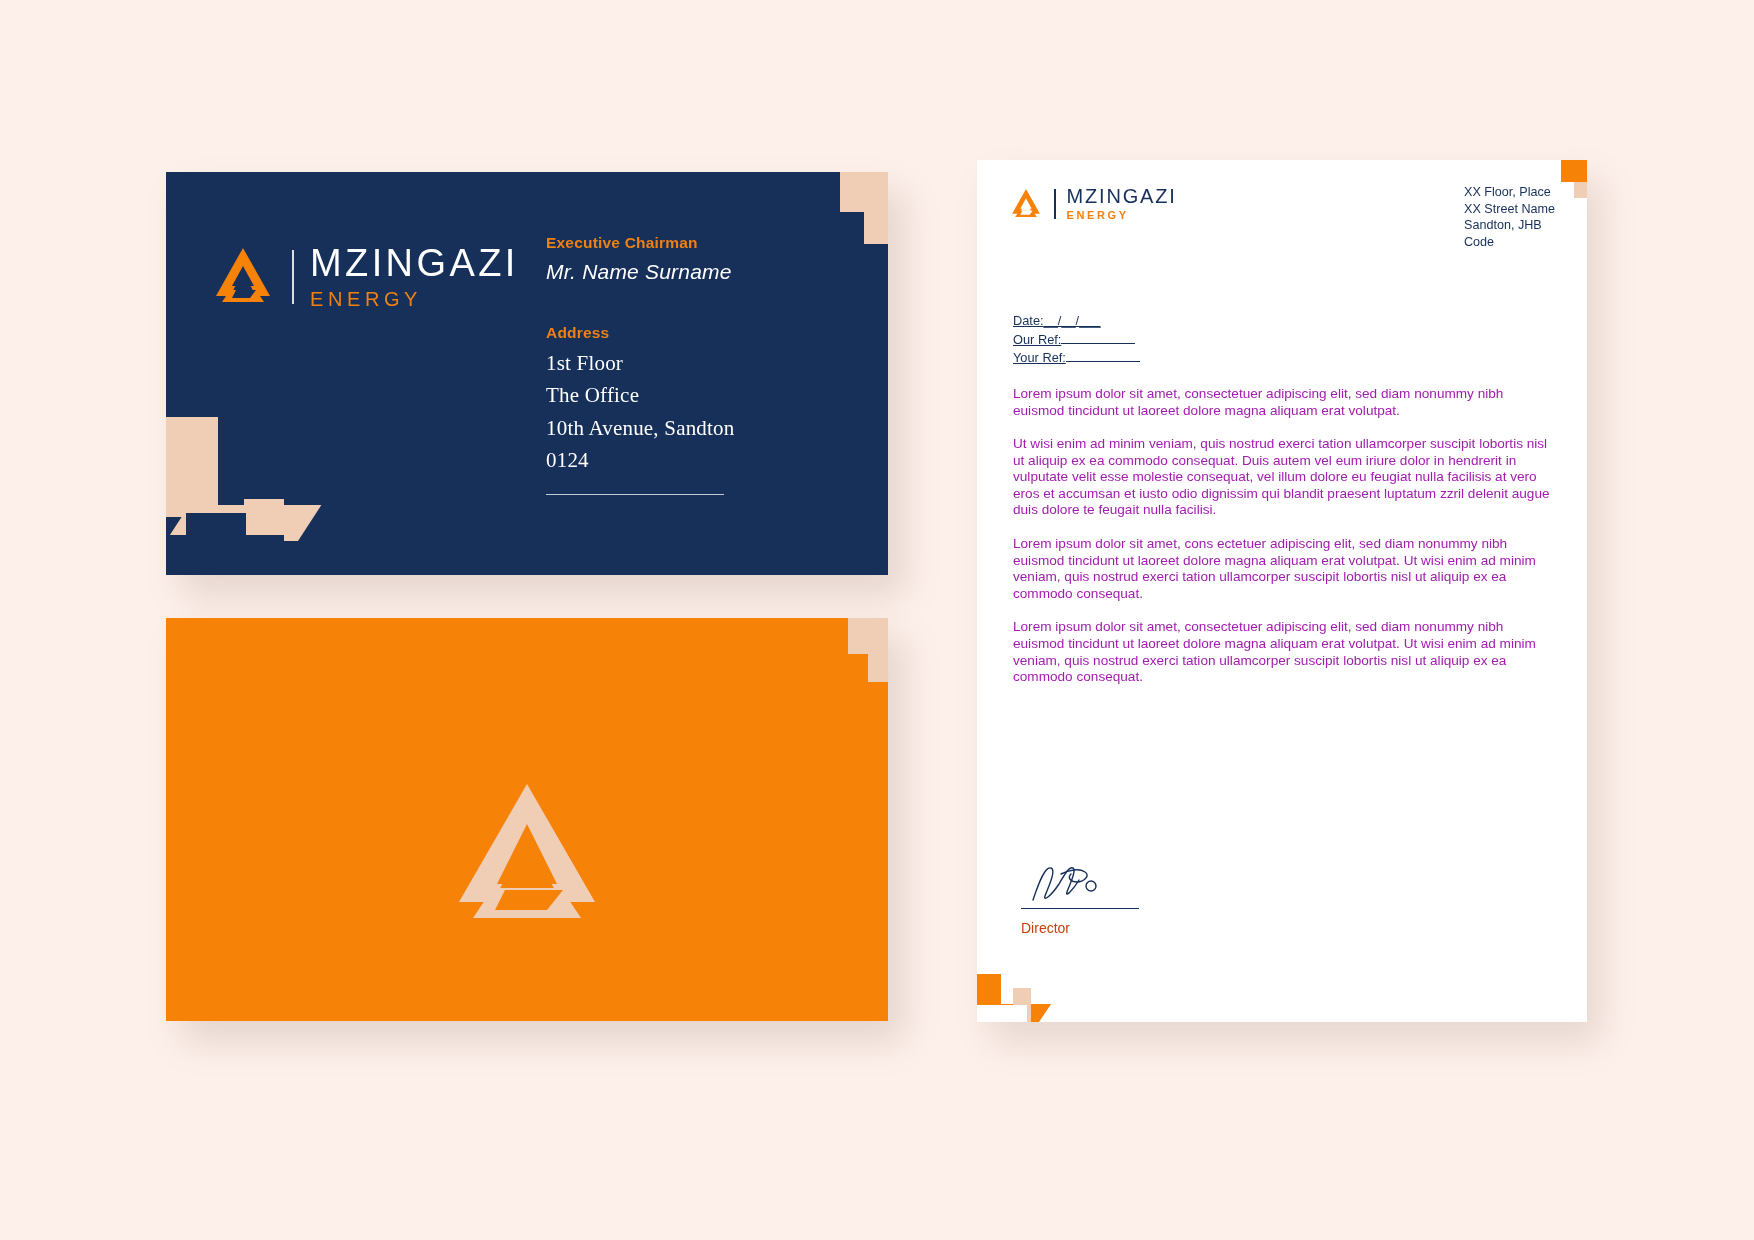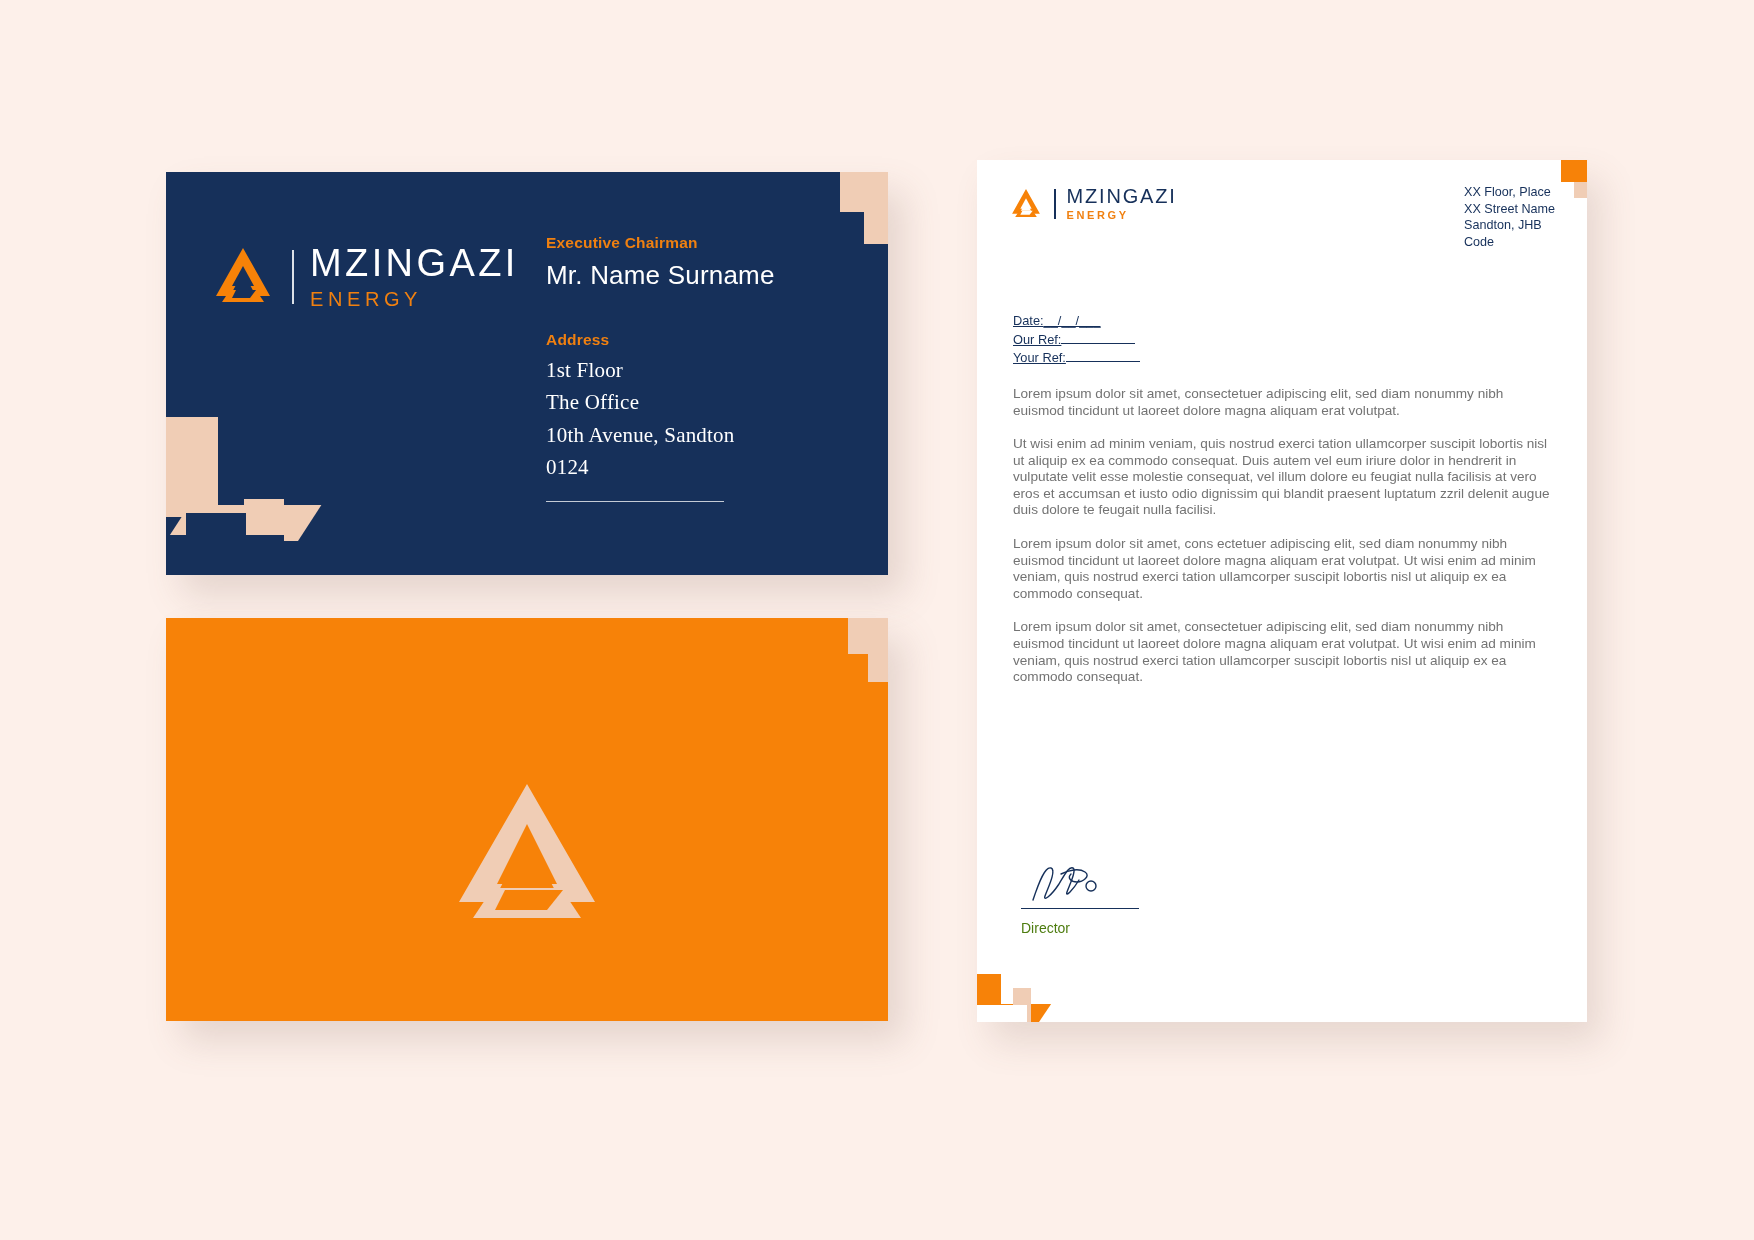--- a/index.html
+++ b/index.html
@@ -141,23 +141,24 @@
     width: 300px;
   }
   .cf-label {
     color: #f08010;
     font-size: 15.5px;
     font-weight: 700;
     letter-spacing: .2px;
   }
   .cf-value {
     color: #ffffff;
-    font-size: 26px;
+    font-size: 21px;
     margin-top: 8px;
     letter-spacing: .2px;
+    font-style: italic;
   }
   .cf-addr-block { margin-top: 40px; }
   .cf-addr-line {
     color: #ffffff;
     font-size: 21px;
     line-height: 1.02;
     margin-top: 11px;
     letter-spacing: .2px;
     font-family: Liberation Serif, serif;
   }
@@ -322,41 +323,41 @@
   .lh-refs .ref-fill {
     display: inline-block;
     border-bottom: 1px solid #16305a;
     min-width: 74px;
   }
   .lh-body {
     position: absolute;
     left: 36px;
     top: 226px;
     width: 538px;
-    color: #737373;
+    color: #a21caf;
     font-size: 13.6px;
     line-height: 1.22;
   }
   .lh-body p { margin: 0 0 17px 0; }
   .lh-sign {
     position: absolute;
     left: 44px;
     top: 700px;
     width: 190px;
   }
   .lh-sign svg { display: block; }
   .lh-sign .sig-rule {
     width: 118px;
     height: 1px;
     background: #16305a;
     margin-top: 2px;
   }
   .lh-sign .sig-label {
     margin-top: 11px;
-    color: #4d7c0f;
+    color: #c2410c;
     font-size: 14px;
   }
 </style>
 </head>
 <body>
 
 <div class="stage">
 
   <div class="card-front">
     <div class="cf-corner-wrap">

